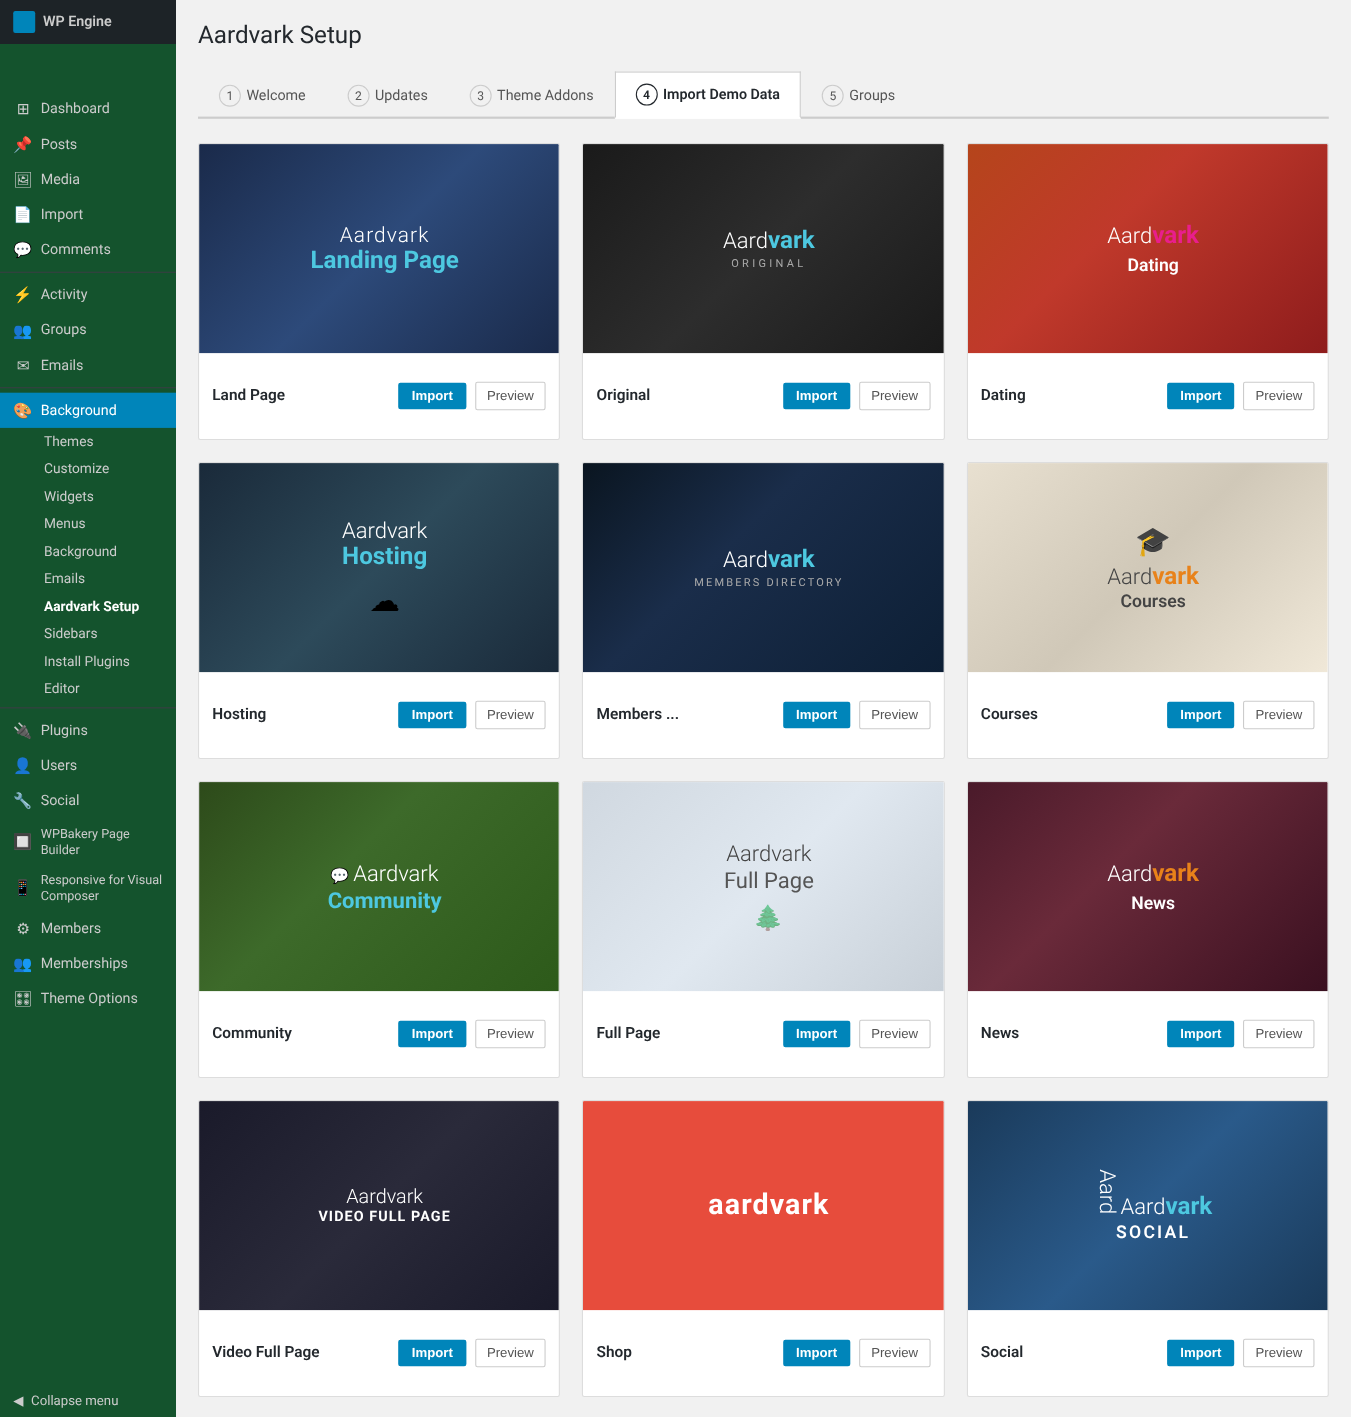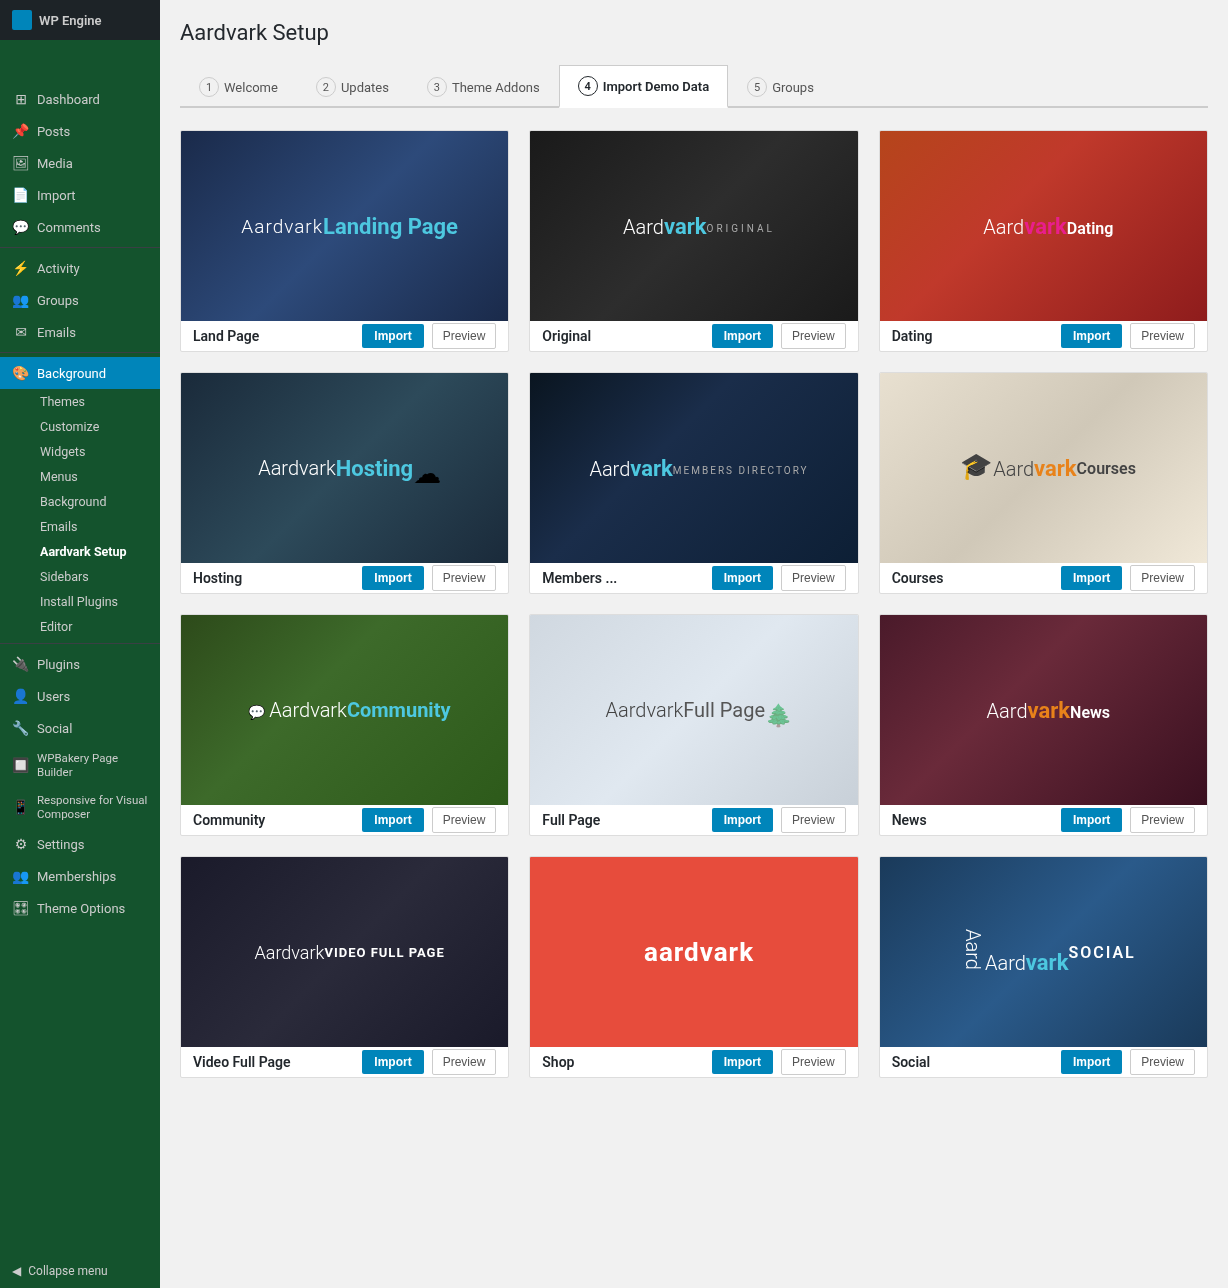--- a/index.html
+++ b/index.html
@@ -130,21 +130,21 @@
       height: 190px;
       object-fit: cover;
       display: block;
       position: relative;
       overflow: hidden;
     }
     .demo-card-footer {
       display: flex;
       align-items: center;
       justify-content: space-between;
-      padding: 2px 12px;
+      padding: 26px 12px;
       gap: 8px;
     }
     .demo-card-name {
       font-size: 14px;
       font-weight: 600;
       color: #23282d;
       flex: 1;
     }
     .btn-import {
       background: #0085ba;
@@ -175,20 +175,21 @@
     .thumb-courses { background: linear-gradient(135deg, #e8e0d0 0%, #d0c8b8 50%, #f0e8d8 100%); }
     .thumb-community { background: linear-gradient(135deg, #2d4a1a 0%, #3d6a2a 40%, #2d5a1a 100%); }
     .thumb-fullpage { background: linear-gradient(135deg, #d0d8e0 0%, #e0e8f0 50%, #c8d0d8 100%); }
     .thumb-news { background: linear-gradient(135deg, #4a1a2a 0%, #6a2a3a 40%, #3a1020 100%); }
     .thumb-video { background: linear-gradient(135deg, #1a1a2a 0%, #2a2a3a 50%, #1a1a2a 100%); }
     .thumb-shop { background: #e74c3c; }
     .thumb-social { background: linear-gradient(135deg, #1a3a5a 0%, #2a5a8a 50%, #1a3a5a 100%); }
 
     .thumb-text {
       display: flex;
+      flex-direction: column;
       align-items: center;
       justify-content: center;
       height: 100%;
       text-align: center;
       padding: 10px;
       margin-left: 10px;
     }
     .thumb-text .t1 { font-size: 20px; font-weight: 300; letter-spacing: 1px; }
 
     
@@ -279,21 +280,21 @@
     <div class="sidebar-item" style="font-size:11.5px;">
       <span class="icon">🔲</span>
       <span>WPBakery Page Builder</span>
     </div>
     <div class="sidebar-item" style="font-size:11.5px;">
       <span class="icon">📱</span>
       <span>Responsive for Visual Composer</span>
     </div>
     <div class="sidebar-item">
       <span class="icon">⚙</span>
-      <span>Settings</span>
+      <span>Members</span>
     </div>
     <div class="sidebar-item">
       <span class="icon">👥</span>
       <span>Memberships</span>
     </div>
     <div class="sidebar-item">
       <span class="icon">🎛</span>
       <span>Theme Options</span>
     </div>
   </div>

